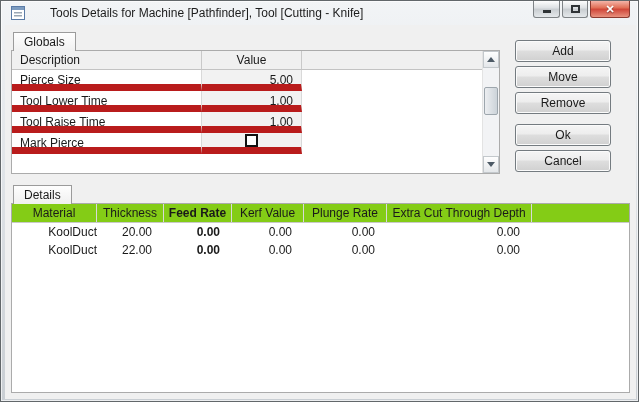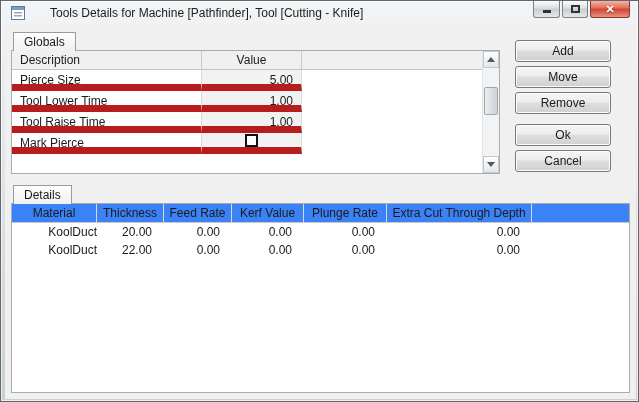--- a/index.html
+++ b/index.html
@@ -152,33 +152,33 @@
   }
   .btn-add { top: 15px; }
   .btn-move { top: 41px; }
   .btn-remove { top: 67px; }
   .btn-ok { top: 99px; }
   .btn-cancel { top: 125px; }
 
   
   .d-header {
     display: flex; height: 19px;
-    background: #3b82f6;
+    background: #84cc16;
     border-bottom: 1px solid #c9c9c9;
   }
   .d-hcell {
     border-right: 1px solid #d9d9d9;
     text-align: center; padding-top: 2px;
     white-space: nowrap; overflow: hidden;
   }
   .d-row { display: flex; height: 18px; }
   .d-cell { padding-top: 2px; white-space: nowrap; overflow: hidden; }
   .col-material { width: 85px; }
   .col-thickness { width: 67px; }
-  .col-feed { width: 68px; }
+  .col-feed { width: 68px; font-weight: bold; }
   .col-kerf { width: 72px; }
   .col-plunge { width: 83px; }
   .col-extra { width: 145px; }
   .col-fill { flex: 1; border-right: none !important; }
   .d-cell.col-material { padding-left: 35px; text-align: right; }
   .d-cell.num { text-align: right; padding-right: 12px; }
 </style>
 </head>
 <body>
 

